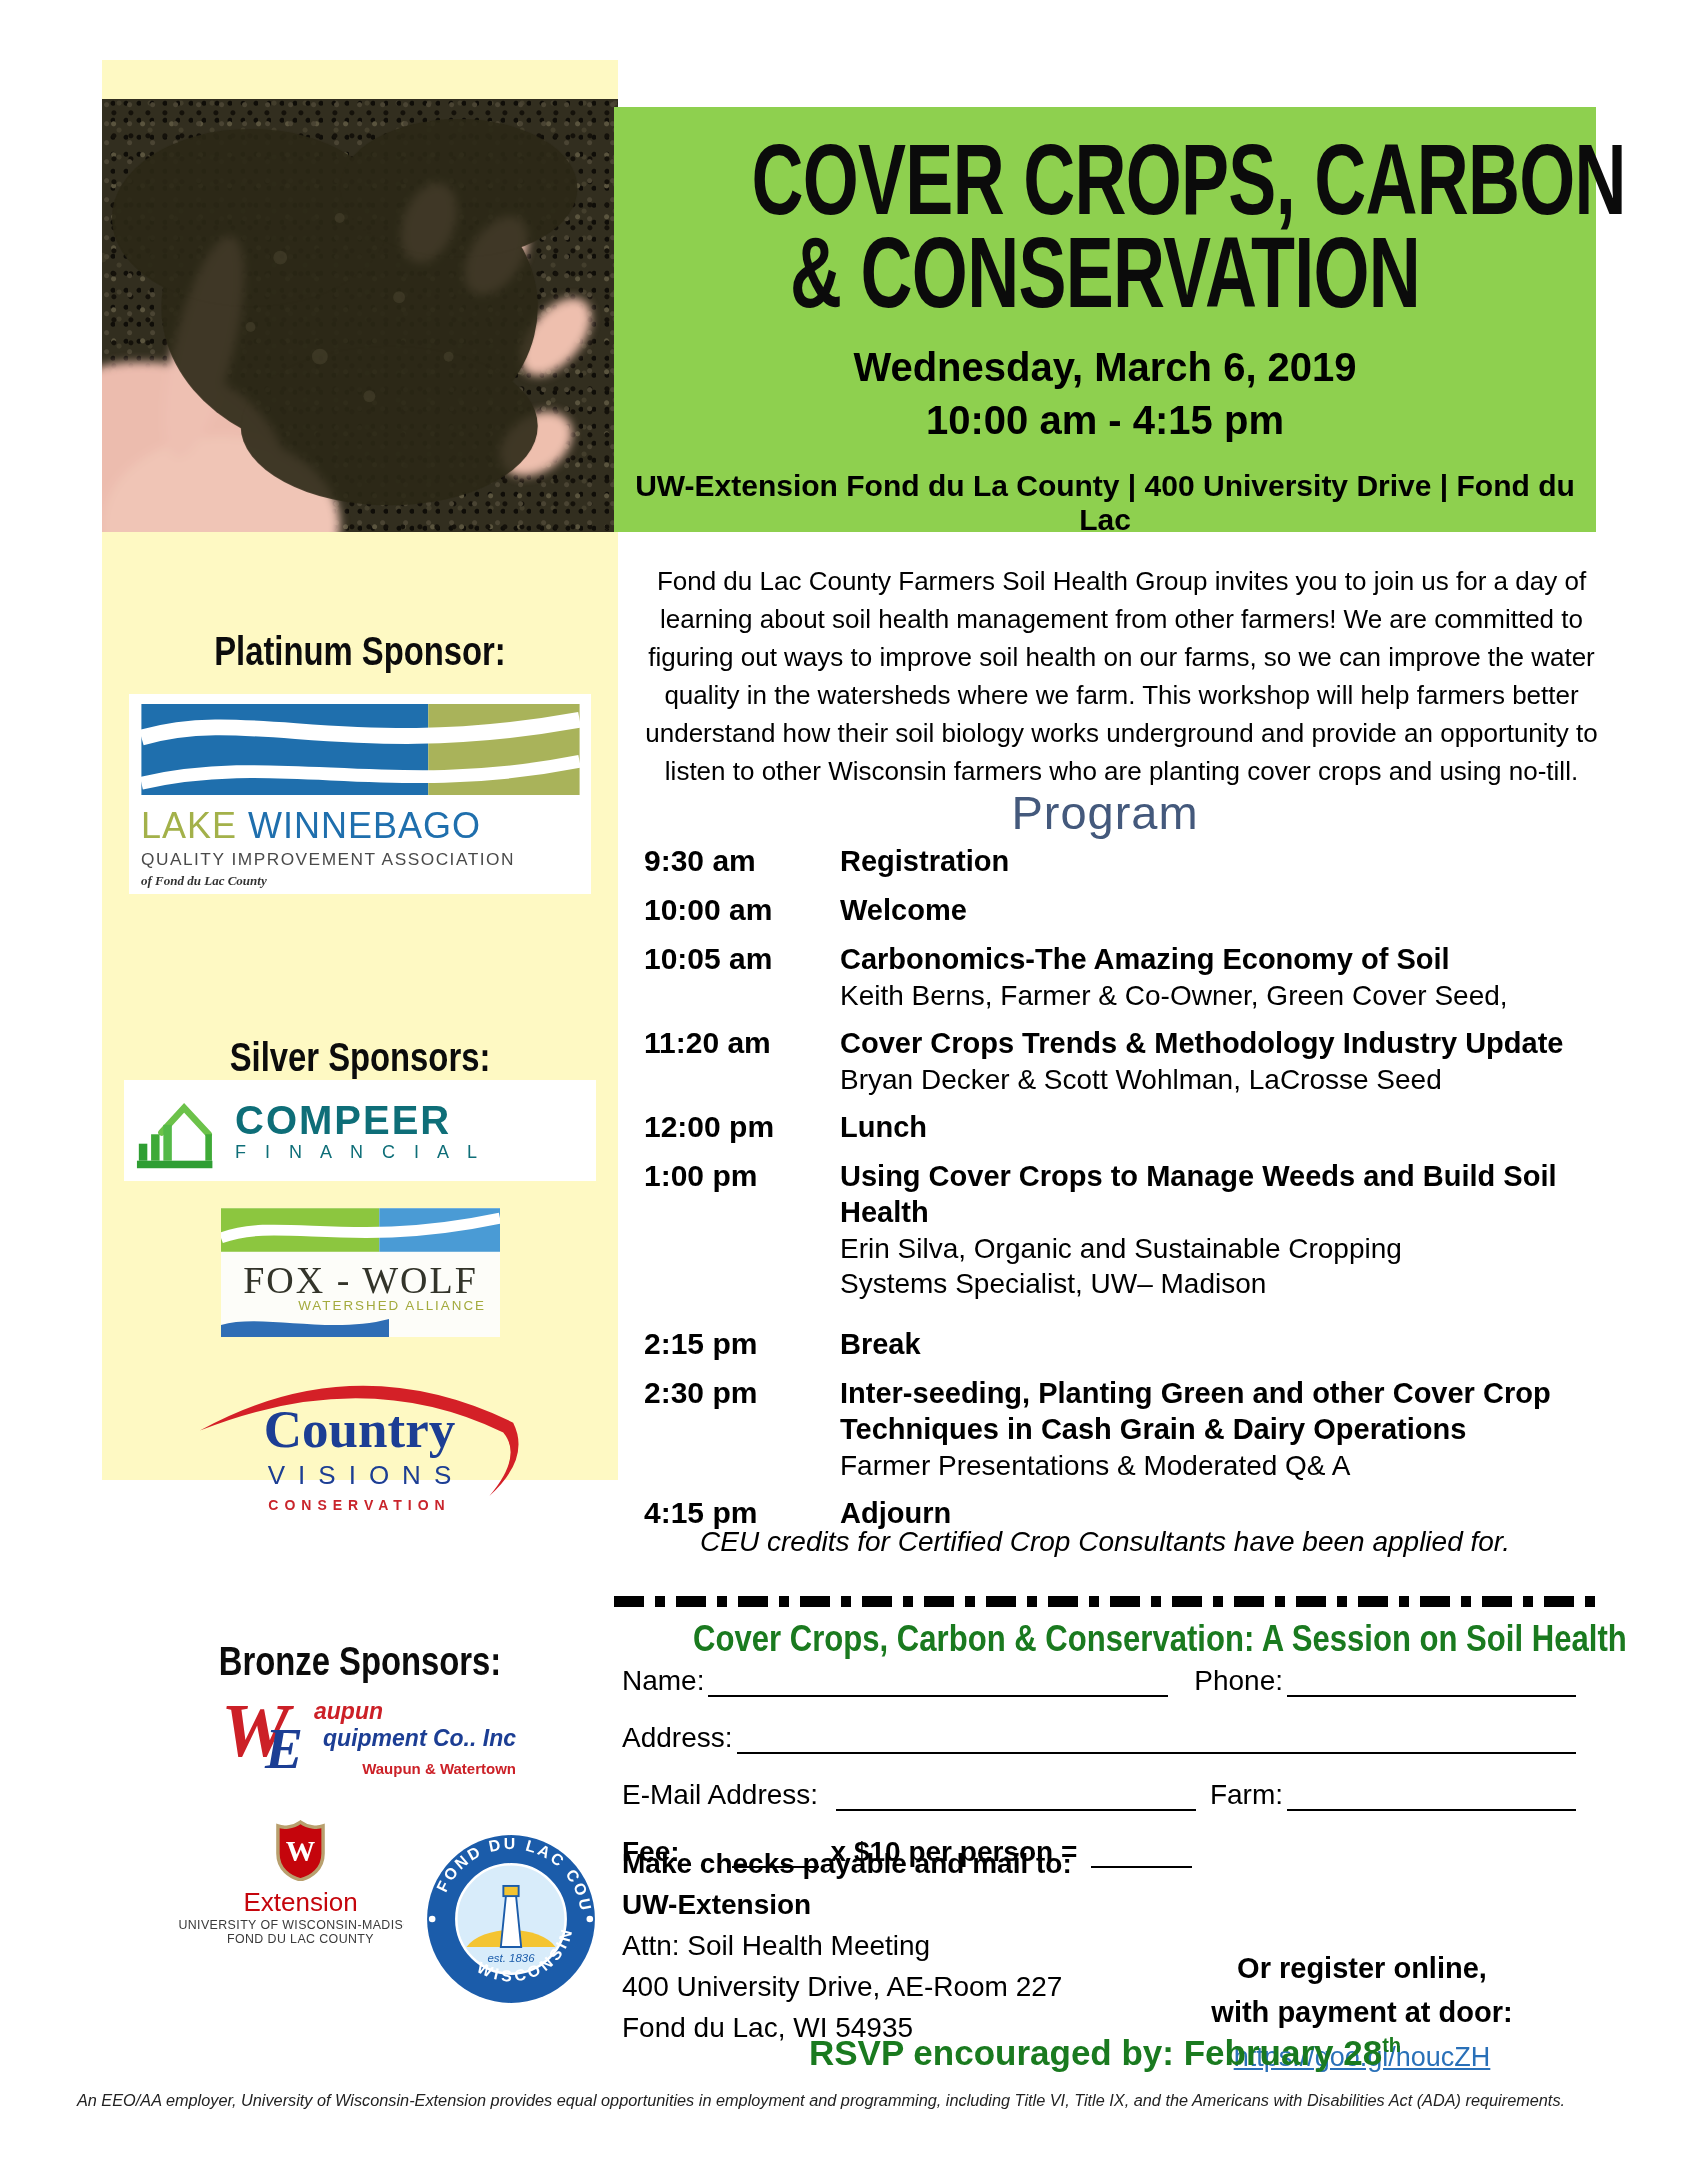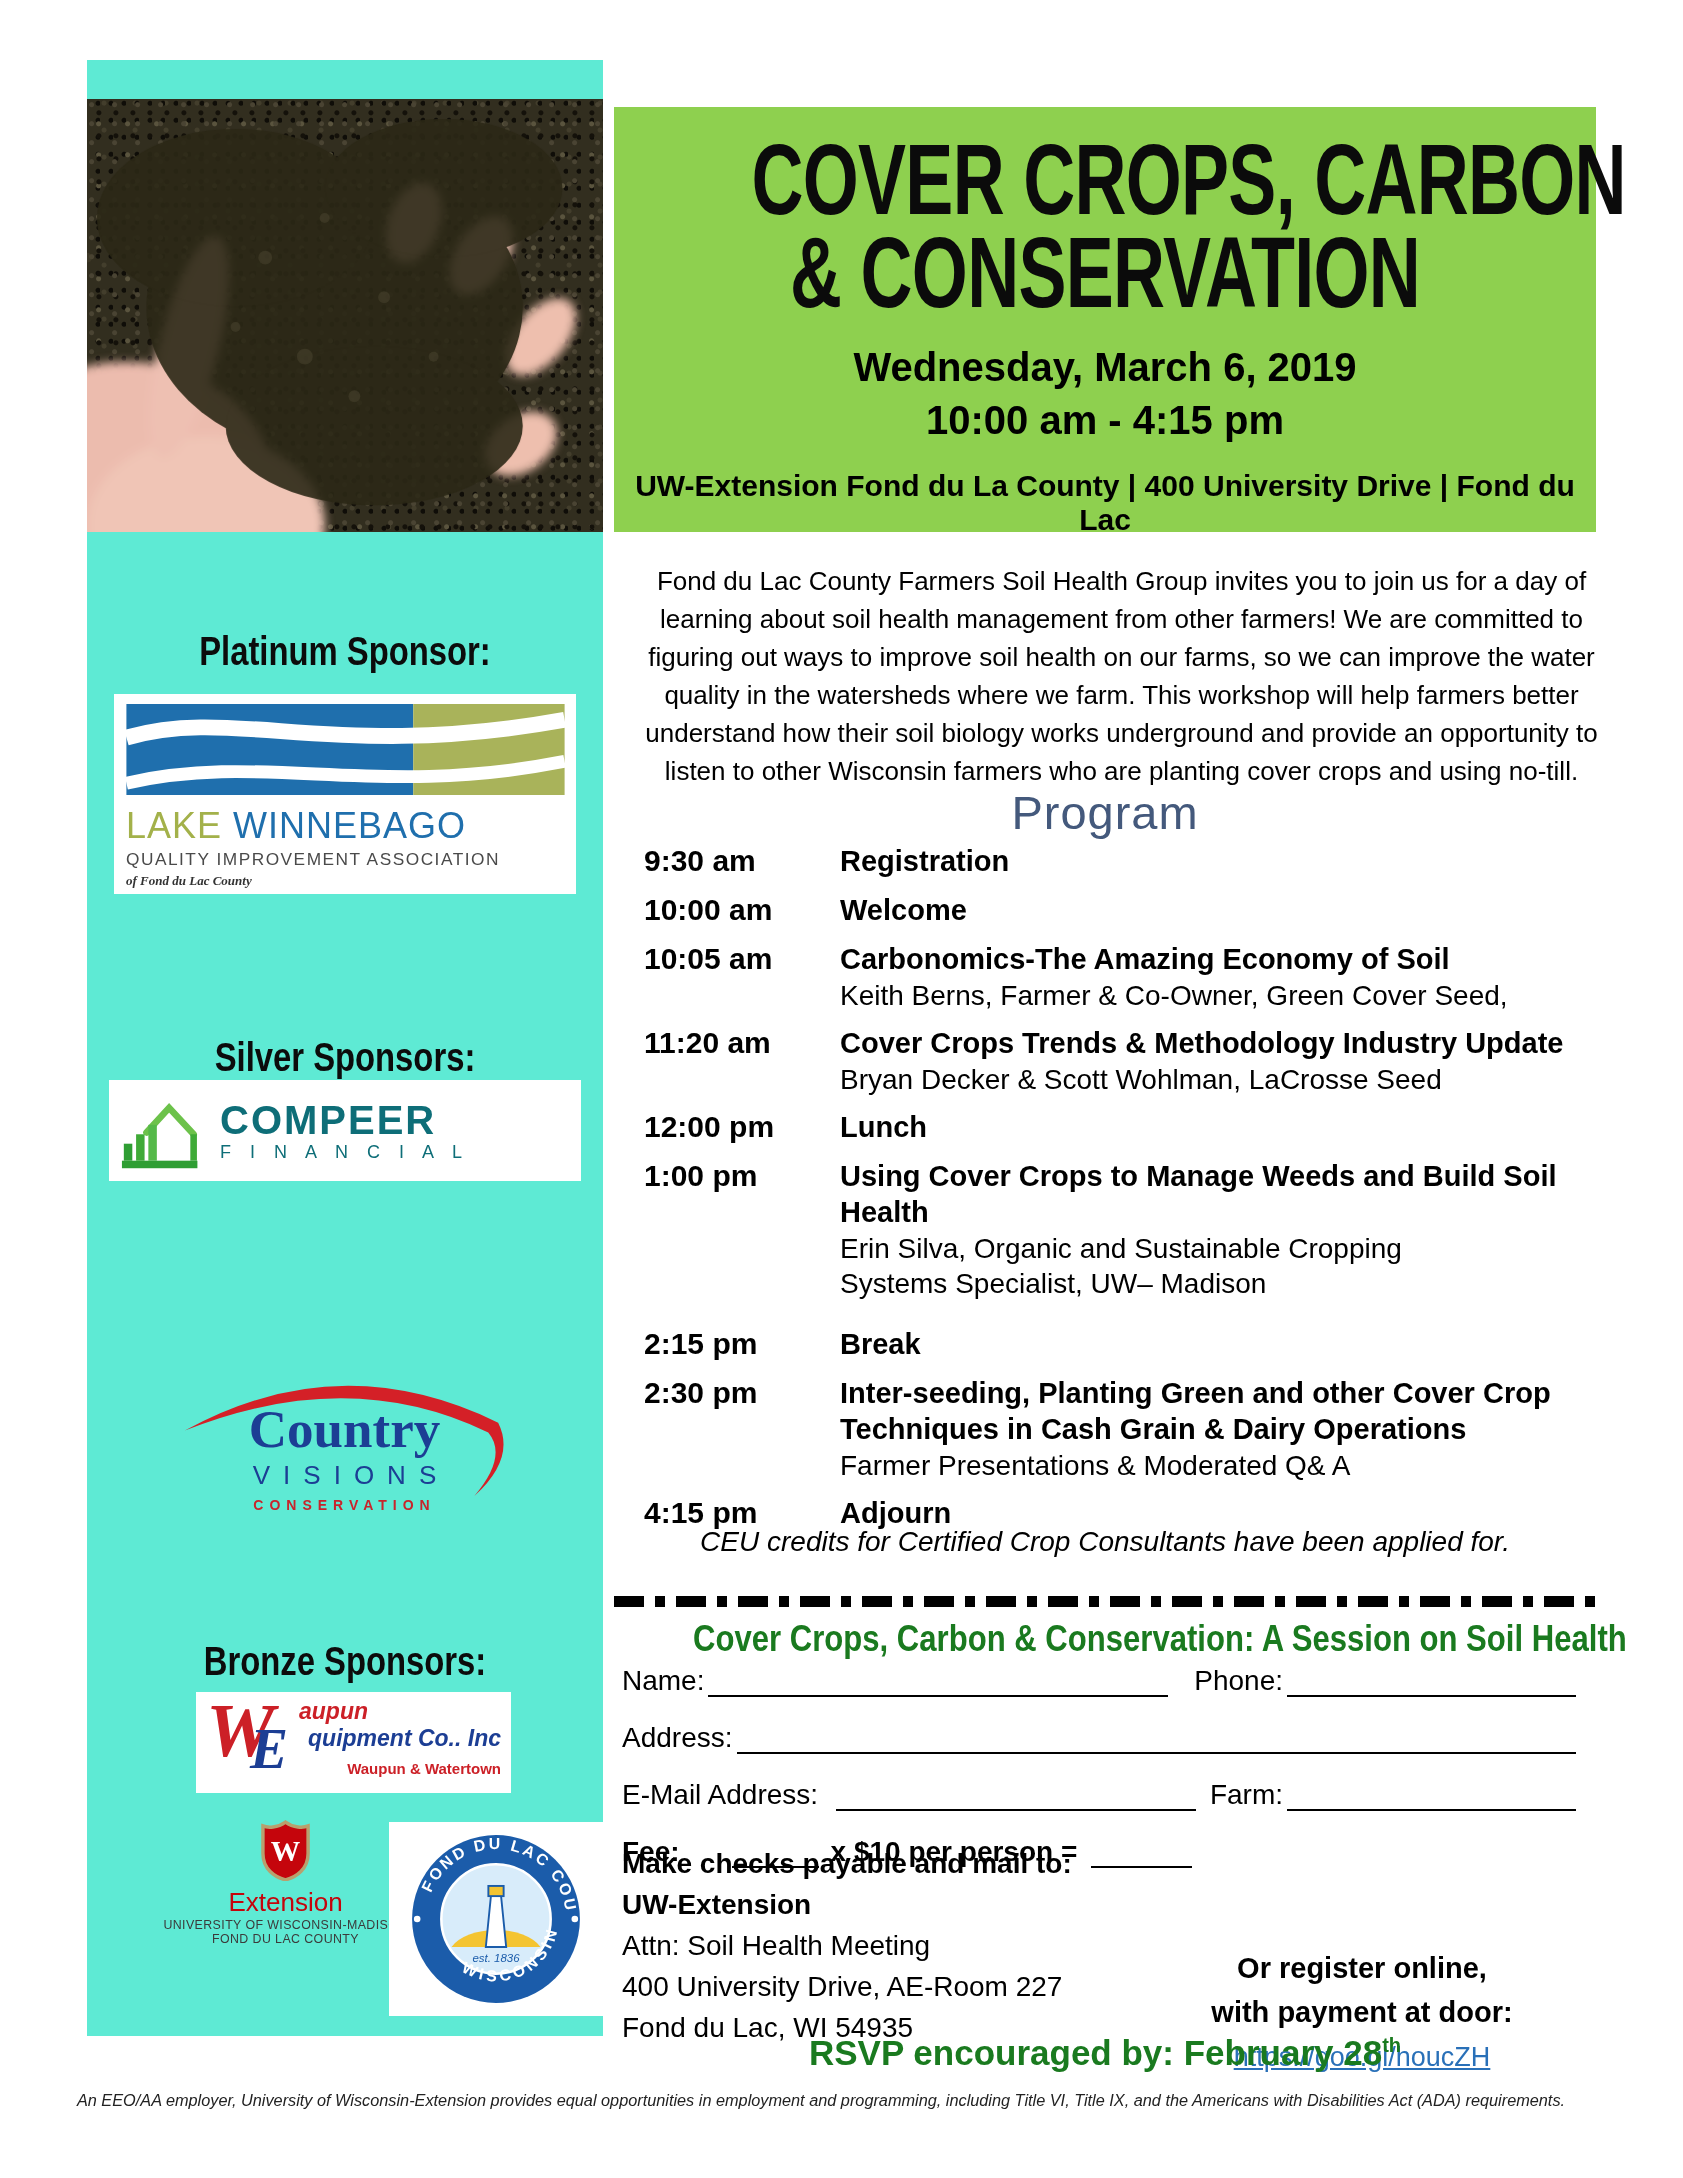--- a/index.html
+++ b/index.html
@@ -1,21 +1,21 @@
 <!DOCTYPE html>
 <html><head>
 <meta charset="utf-8">
 <style>
   html,body{margin:0;padding:0;}
   body{width:1683px;height:2178px;position:relative;background:#ffffff;
        font-family:"Liberation Sans",sans-serif;color:#000;overflow:hidden;}
   .abs{position:absolute;}
 
   
-  .sidebar{left:87px;top:60px;width:516px;height:1976px;background:#5eead4;}
+  .sidebar{left:102px;top:60px;width:516px;height:1420px;background:#fef9c3;}
   .photo{position:absolute;left:0;top:39px;width:516px;height:433px;
          background-color:#322e1f;
          background-image:
            radial-gradient(circle at 20% 30%, #4a4433 2px, transparent 3px),
            radial-gradient(circle at 70% 60%, #14110a 2px, transparent 3px),
            radial-gradient(circle at 40% 80%, #5a543e 2px, transparent 3px),
            radial-gradient(circle at 85% 25%, #0f0d08 2px, transparent 3px),
            radial-gradient(circle at 55% 15%, #433e2c 2px, transparent 3px);
          background-size:23px 19px,17px 23px,29px 31px,13px 17px,31px 27px;
          overflow:hidden;}
@@ -179,20 +179,32 @@
       <rect x="17" y="48" width="9" height="28" fill="#3faa37"></rect>
       <rect x="30" y="38" width="9" height="38" fill="#54b948"></rect>
       <rect x="2" y="76" width="80" height="8" fill="#2f9e33"></rect>
     </svg>
     <div class="cp-text">
       <div class="cp-w1">COMPEER</div>
       <div class="cp-w2">F I N A N C I A L</div>
     </div>
   </div>
 
+  <div class="logo-card fw-card">
+    <svg width="279" height="44" viewBox="0 0 282 44">
+      <rect x="0" y="0" width="160" height="44" fill="#8cc63f"></rect>
+      <rect x="160" y="0" width="122" height="44" fill="#4a9bd5"></rect>
+      <path d="M0,30 C60,8 130,42 282,10" stroke="#fff" stroke-width="11" fill="none"></path>
+    </svg>
+    <div class="fw-name">FOX - WOLF</div>
+    <div class="fw-sub">WATERSHED ALLIANCE</div>
+    <svg width="168" height="26" viewBox="0 0 170 26" style="display:block">
+      <path d="M0,12 C40,0 110,22 170,6 L170,26 L0,26 Z" fill="#2f6eb5"></path>
+    </svg>
+  </div>
 
   <div class="cv-block">
     <svg width="347" height="149" viewBox="0 0 350 150" style="position:absolute;left:0;top:0;">
       <path d="M14,66 Q170,-20 330,58 Q348,94 306,132 Q340,92 320,68 Q180,0 14,66 Z" fill="#d42027"></path>
     </svg>
     <div class="cv-w1">Country</div>
     <div class="cv-w2">VISIONS</div>
     <div class="cv-w3">CONSERVATION</div>
   </div>
 

